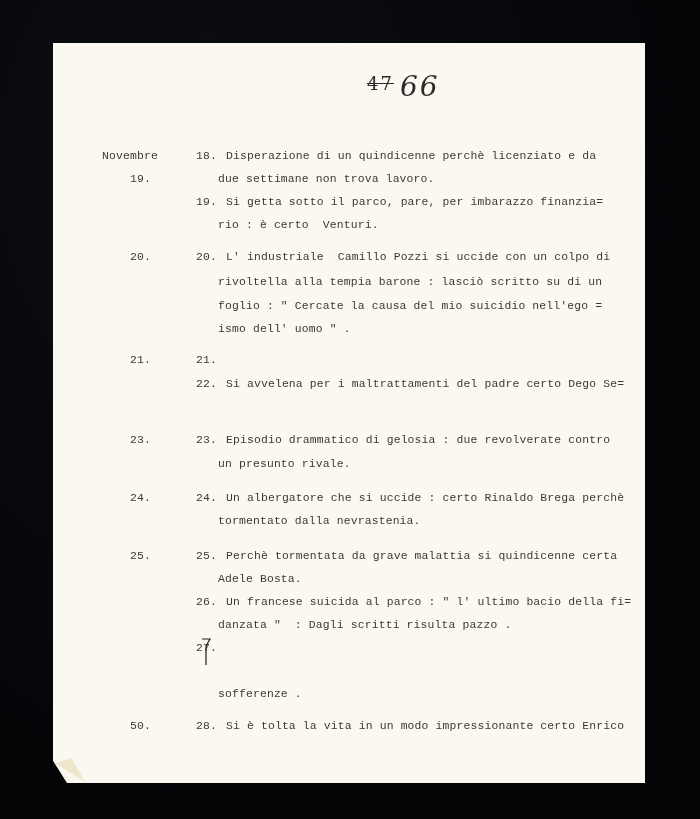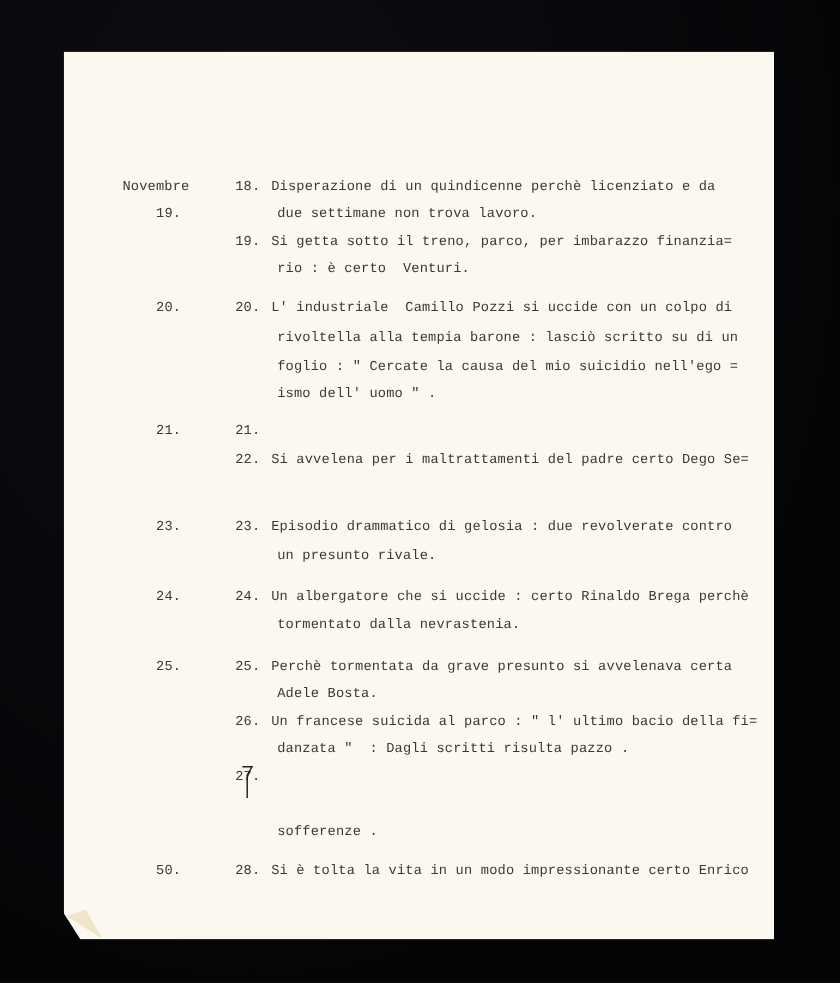--- a/index.html
+++ b/index.html
@@ -57,52 +57,55 @@
       font-family: "Liberation Mono", "DejaVu Sans Mono", monospace;
       font-size: 11.4px;
       color: #3a3a3a;
       letter-spacing: 0.15px;
       white-space: pre;
       position: absolute;
     }
     .date-col { left: 102px; }
     .entry-num { left: 196px; }
     .entry-text { left: 226px; font-family: Liberation Mono, monospace; }
-    .cont { left: 231px; }
+    .cont { left: 218px; }
     .correction {
       position: absolute;
       left: 199px;
       top: 636px;
       width: 14px;
       height: 30px;
     }
   </style>
 </head>
 <body>
 
 <div class="scan">
   <div class="page"></div>
   <div class="corner-fold"></div>
 
+  <div class="page-number">
+    <span class="strike">47</span><span>66</span>
+  </div>
 
   <div class="typed date-col" style="top:150px">Novembre</div>
   <div class="typed" style="left:130px; top:173px">19.</div>
   <div class="typed" style="left:130px; top:251px">20.</div>
   <div class="typed" style="left:130px; top:354px">21.</div>
   <div class="typed" style="left:130px; top:434px">23.</div>
   <div class="typed" style="left:130px; top:492px">24.</div>
   <div class="typed" style="left:130px; top:550px">25.</div>
   <div class="typed" style="left:130px; top:720px">50.</div>
 
   <div class="typed entry-num" style="top:150px">18.</div>
   <div class="typed entry-text" style="top:150px">Disperazione di un quindicenne perchè licenziato e da</div>
   <div class="typed cont" style="top:173px">due settimane non trova lavoro.</div>
 
   <div class="typed entry-num" style="top:196px">19.</div>
-  <div class="typed entry-text" style="top:196px">Si getta sotto il treno, parco, per imbarazzo finanzia=</div>
+  <div class="typed entry-text" style="top:196px">Si getta sotto il parco, pare, per imbarazzo finanzia=</div>
   <div class="typed cont" style="top:219px">rio : è certo  Venturi.</div>
 
   <div class="typed entry-num" style="top:251px">20.</div>
   <div class="typed entry-text" style="top:251px">L' industriale  Camillo Pozzi si uccide con un colpo di</div>
   <div class="typed cont" style="top:276px">rivoltella alla tempia barone : lasciò scritto su di un</div>
   <div class="typed cont" style="top:300px">foglio : " Cercate la causa del mio suicidio nell'ego =</div>
   <div class="typed cont" style="top:323px">ismo dell' uomo " .</div>
 
   <div class="typed entry-num" style="top:354px">21.</div>
 
@@ -111,21 +114,21 @@
 
   <div class="typed entry-num" style="top:434px">23.</div>
   <div class="typed entry-text" style="top:434px">Episodio drammatico di gelosia : due revolverate contro</div>
   <div class="typed cont" style="top:458px">un presunto rivale.</div>
 
   <div class="typed entry-num" style="top:492px">24.</div>
   <div class="typed entry-text" style="top:492px">Un albergatore che si uccide : certo Rinaldo Brega perchè</div>
   <div class="typed cont" style="top:515px">tormentato dalla nevrastenia.</div>
 
   <div class="typed entry-num" style="top:550px">25.</div>
-  <div class="typed entry-text" style="top:550px">Perchè tormentata da grave presunto si avvelenava certa</div>
+  <div class="typed entry-text" style="top:550px">Perchè tormentata da grave malattia si quindicenne certa</div>
   <div class="typed cont" style="top:573px">Adele Bosta.</div>
 
   <div class="typed entry-num" style="top:596px">26.</div>
   <div class="typed entry-text" style="top:596px">Un francese suicida al parco : " l' ultimo bacio della fi=</div>
   <div class="typed cont" style="top:619px">danzata "  : Dagli scritti risulta pazzo .</div>
 
   <div class="typed entry-num" style="top:642px">27.</div>
   <svg class="correction" viewBox="0 0 14 30">
     <path d="M3 3 L11 3 L7 10 L7 29" stroke="#1c1c1c" stroke-width="1.2" fill="none"></path>
   </svg>

